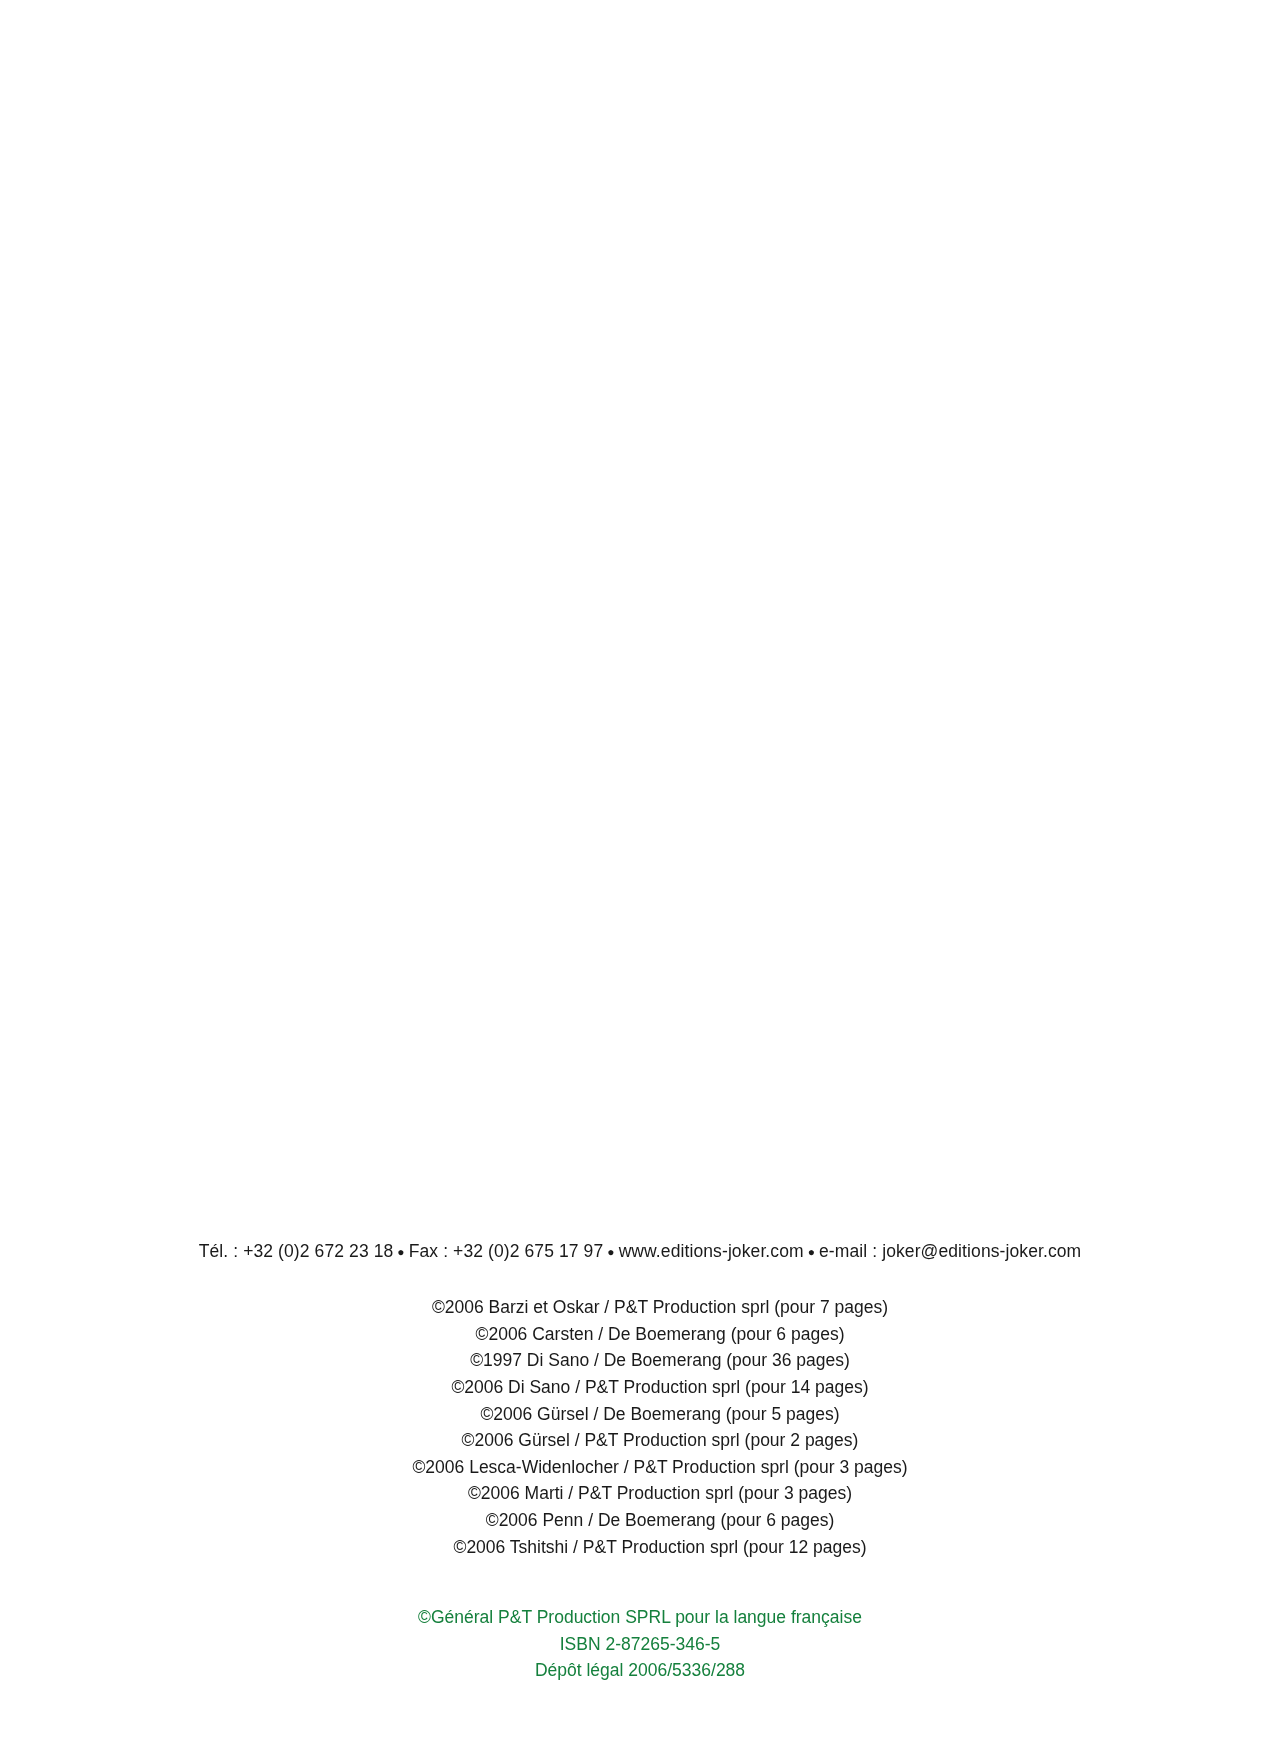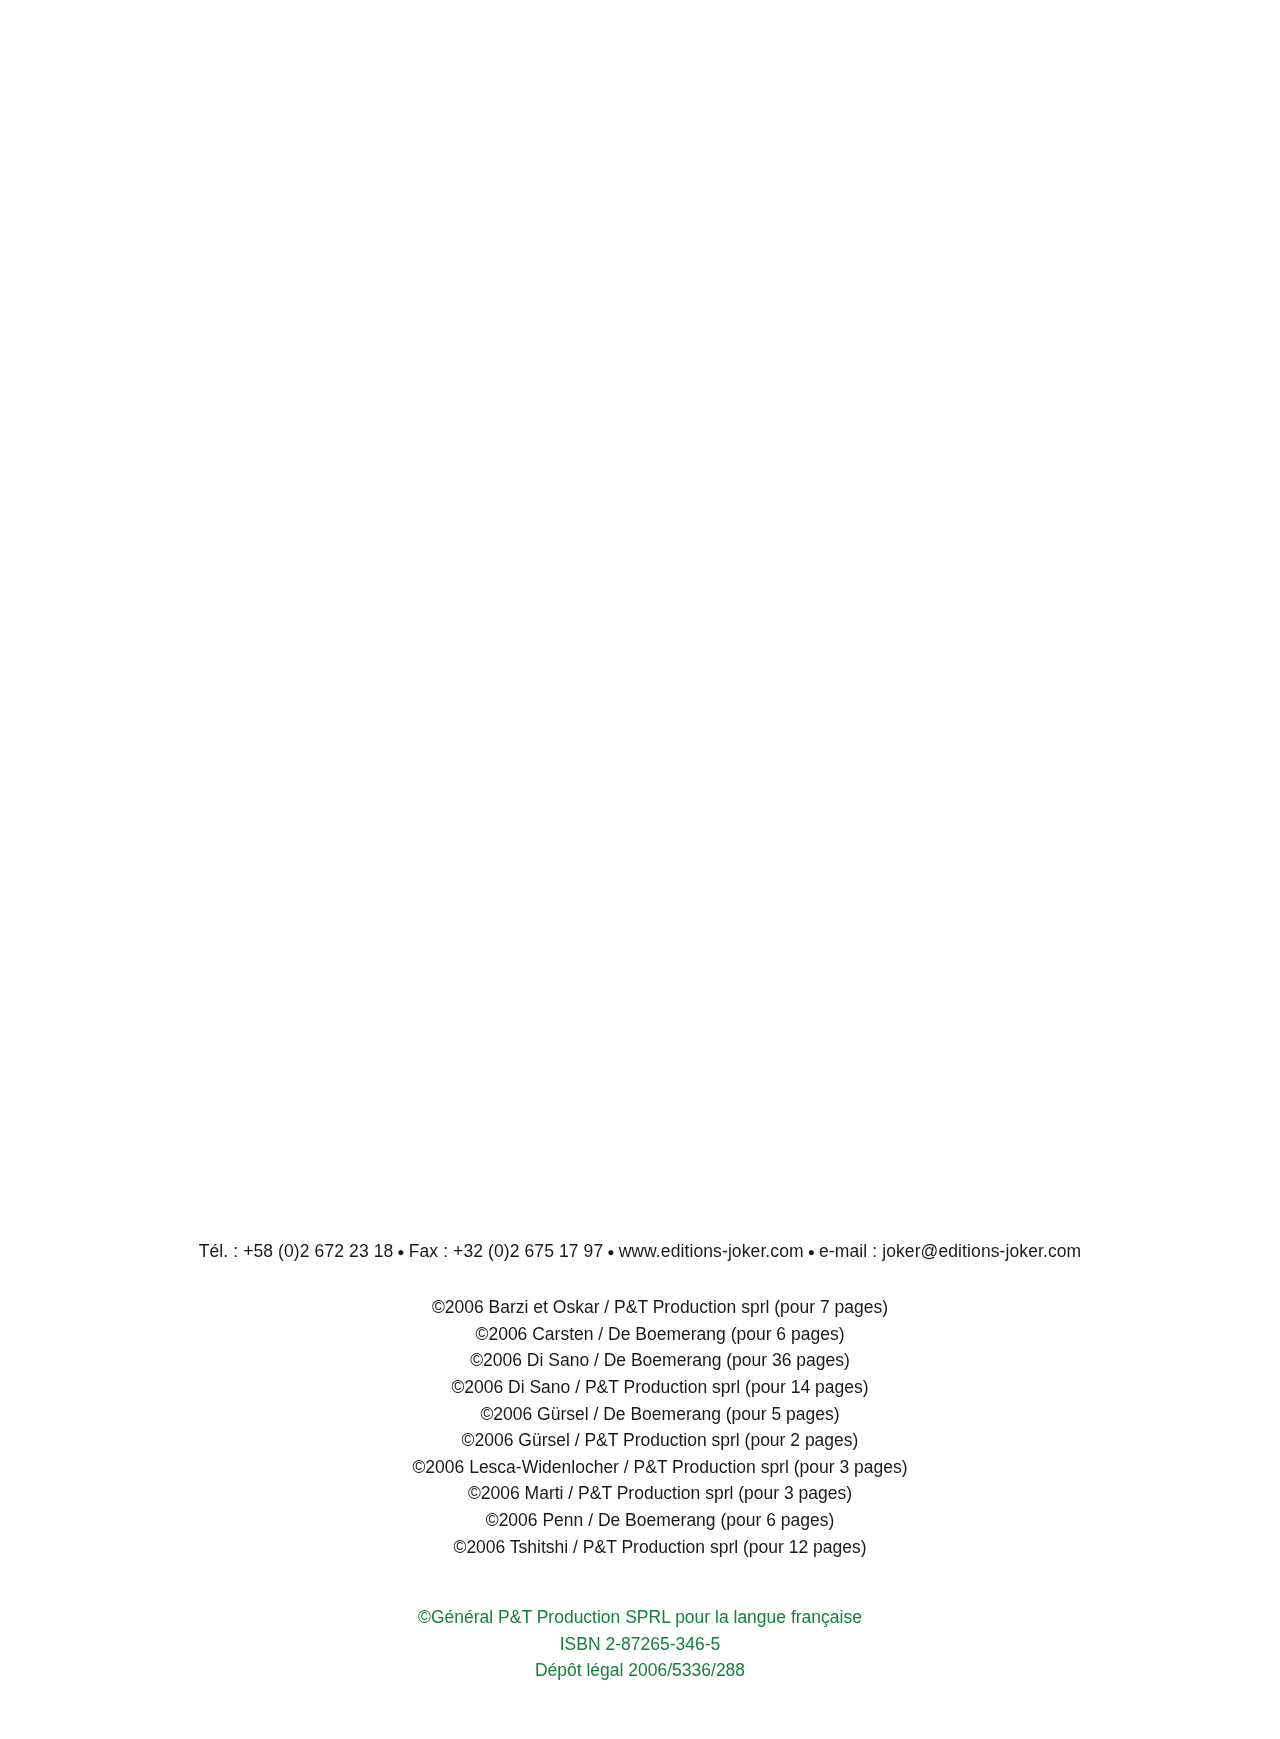--- a/index.html
+++ b/index.html
@@ -61,27 +61,27 @@
 </style>
 </head>
 <body>
 
 <div class="page">
 
   <div class="colophon">
 
 
     <div class="imprint-line">
-      <span>Tél. : +58 (0)2 672 23 18</span><span class="sep">●</span><span>Fax : +32 (0)2 675 17 97</span><span class="sep">●</span><span>www.editions-joker.com</span><span class="sep">●</span><span>e-mail : joker@editions-joker.com</span>
+      <span>Tél. : +32 (0)2 672 23 18</span><span class="sep">●</span><span>Fax : +32 (0)2 675 17 97</span><span class="sep">●</span><span>www.editions-joker.com</span><span class="sep">●</span><span>e-mail : joker@editions-joker.com</span>
     </div>
 
     <div class="block copyright-block">
       <div class="copyright-line">©2006 Barzi et Oskar / P&amp;T Production sprl (pour 7 pages)</div>
       <div class="copyright-line">©2006 Carsten / De Boemerang (pour 6 pages)</div>
-      <div class="copyright-line">©2006 Di Sano / De Boemerang (pour 36 pages)</div>
+      <div class="copyright-line">©1997 Di Sano / De Boemerang (pour 36 pages)</div>
       <div class="copyright-line">©2006 Di Sano / P&amp;T Production sprl (pour 14 pages)</div>
       <div class="copyright-line">©2006 Gürsel / De Boemerang (pour 5 pages)</div>
       <div class="copyright-line">©2006 Gürsel / P&amp;T Production sprl (pour 2 pages)</div>
       <div class="copyright-line">©2006 Lesca-Widenlocher / P&amp;T Production sprl (pour 3 pages)</div>
       <div class="copyright-line">©2006 Marti / P&amp;T Production sprl (pour 3 pages)</div>
       <div class="copyright-line">©2006 Penn / De Boemerang (pour 6 pages)</div>
       <div class="copyright-line">©2006 Tshitshi / P&amp;T Production sprl (pour 12 pages)</div>
     </div>
 
     <div class="block legal-block">

